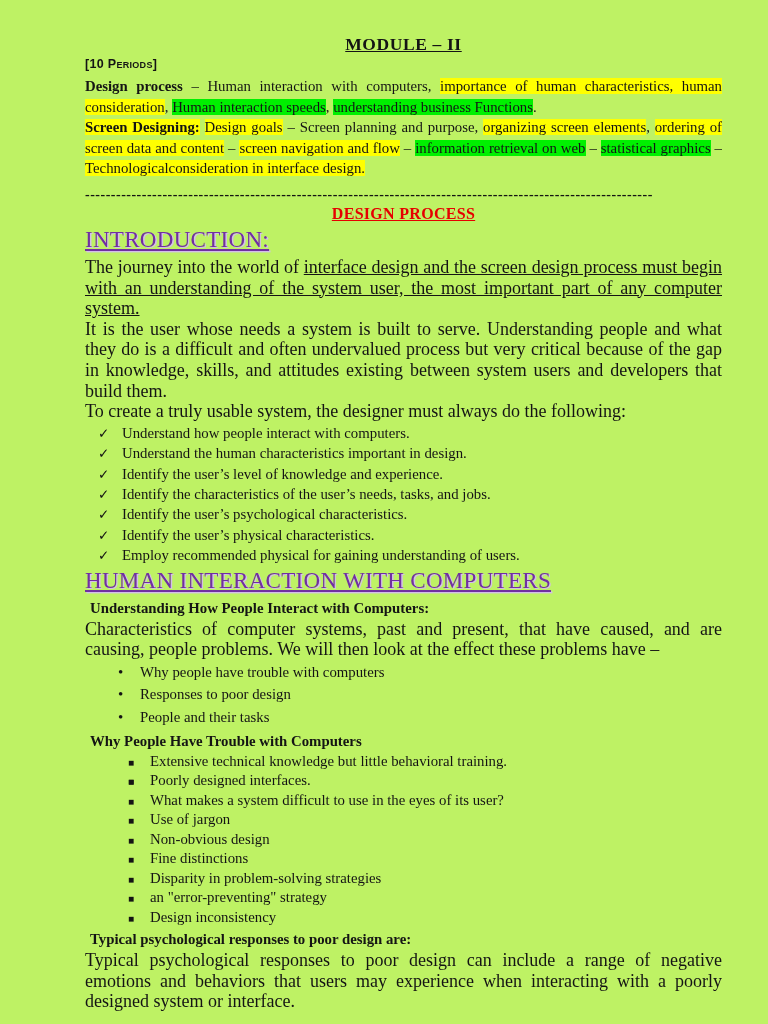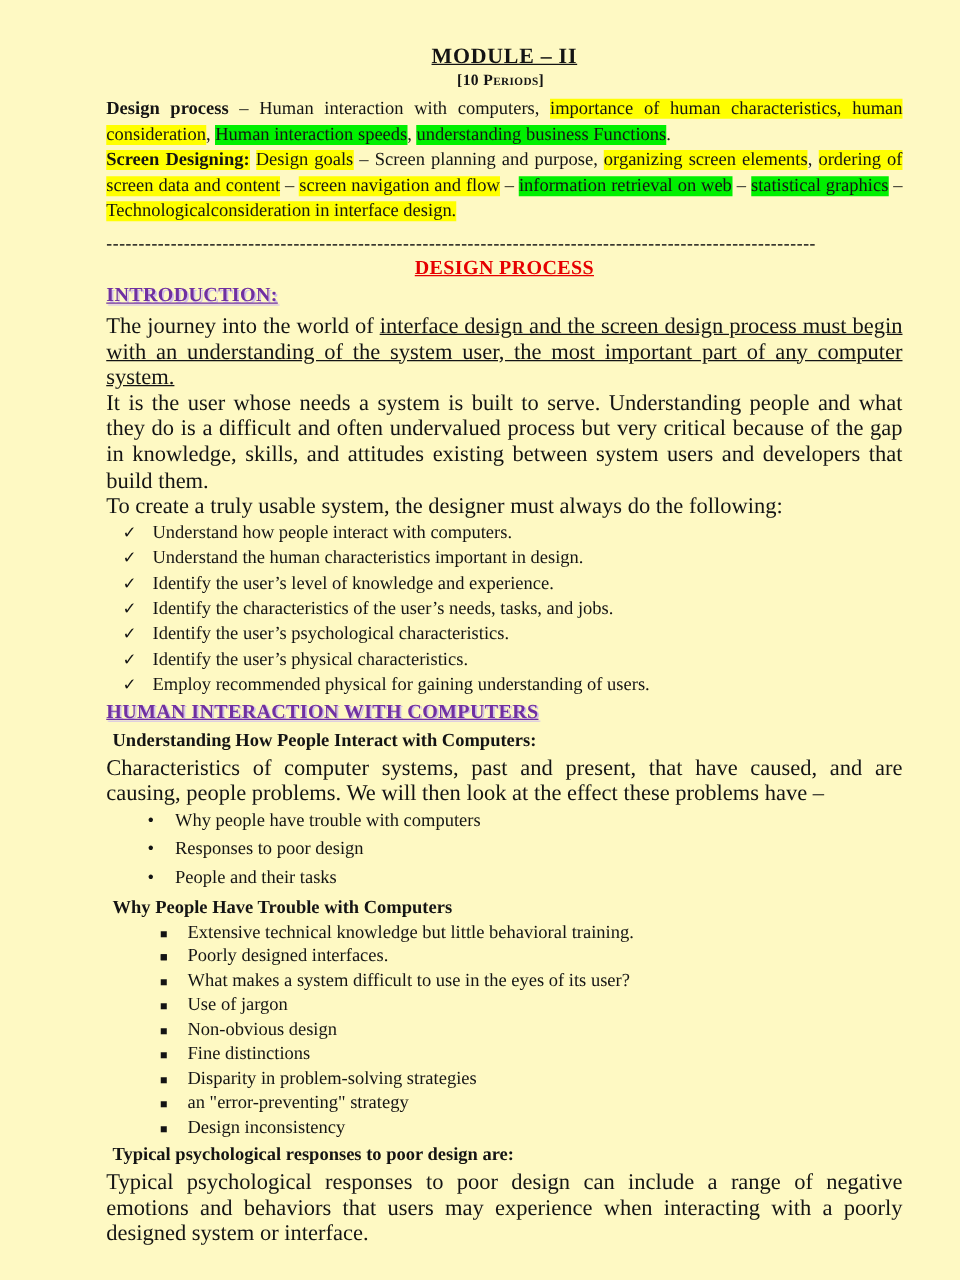--- a/index.html
+++ b/index.html
@@ -1,46 +1,46 @@
 <!DOCTYPE html>
 <html style="--highlight-yellow: #ffff00; --highlight-green: #00f000; --heading-red: #e60000; --heading-purple: #7030a0;"><head>
 <meta charset="utf-8">
 <style>
   html,body{margin:0;padding:0;background:#ffffff;}
   .page{
-    width:768px;height:1024px;background:#fef9c3;box-sizing:border-box;
+    width:768px;height:1024px;background:#bef264;box-sizing:border-box;
     padding:30px 46px 0 85px;
     font-family:"Liberation Serif",serif;color:#141414;
     overflow:hidden;position:relative;
   }
   .b{font-weight:bold;}
   .hl-yellow{background:var(--highlight-yellow,#ffff00);}
   .hl-green{background:var(--highlight-green,#00f000);}
 
   h1.doc-title{
     font-size:17.5px;font-weight:bold;text-align:center;margin:4px 0 2px 0;
     text-decoration:underline;letter-spacing:.6px;
   }
   .periods{
-    text-align:center;font-family:Liberation Serif, serif;font-weight:bold;
+    text-align:left;font-family:Liberation Sans, sans-serif;font-weight:bold;
     font-variant:small-caps;font-size:12.5px;margin:0 6px 5px 0;letter-spacing:.3px;
   }
   p.syllabus{
     margin:0;font-size:14.8px;line-height:20.6px;text-align:justify;
   }
   .divider{
     margin:8px 0 1px 0;font-weight:bold;font-size:14px;letter-spacing:.5px;
     white-space:nowrap;overflow:hidden;color:#141414;
   }
   h2.red-heading{
     color:var(--heading-red,#e60000);font-size:16px;font-weight:bold;text-align:center;
     margin:2px 0 4px 0;text-decoration:underline;letter-spacing:.3px;
   }
   h3.purple-heading{
-    color:var(--heading-purple,#7030a0);font-size:16px;font-weight:bold;
+    color:var(--heading-purple,#7030a0);font-size:23px;font-weight:normal;
     margin:2px 0 4px 0;text-decoration:underline;letter-spacing:.3px;
     text-shadow:1.4px 1.4px 0 #d3c0e8;
   }
   p.body-par{margin:0;font-size:18px;line-height:20.6px;}
   .just{text-align:justify;}
   .ul{text-decoration:underline;}
   .gap-top{margin-top:17px;}
 
   ul.plain{list-style:none;margin:1px 0 2px 0;padding:0;}
   ul.plain li{position:relative;font-size:14.8px;}

